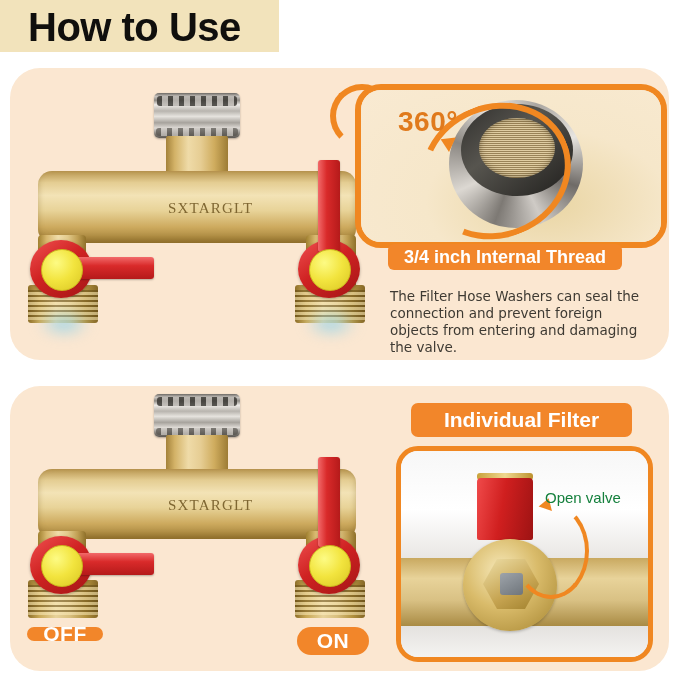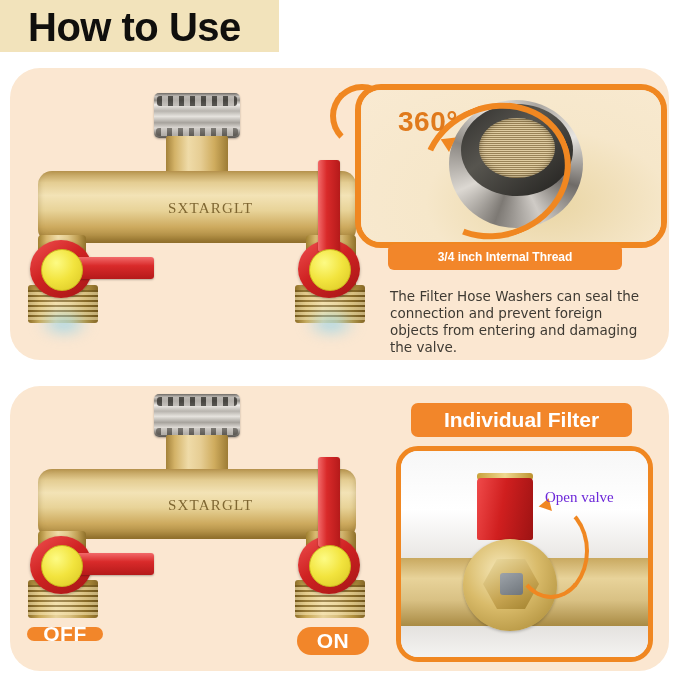--- a/index.html
+++ b/index.html
@@ -94,21 +94,21 @@
   .inlet-rim{position:absolute;border-radius:50%;
     background:linear-gradient(140deg,#2f2e2c 0%,#57554f 40%,#1f1e1c 100%);}
   .inlet-mesh{position:absolute;border-radius:50%;
     background:repeating-linear-gradient(0deg,#9a8357 0px,#9a8357 1px,#e0cda2 1px,#e0cda2 2px),
                repeating-linear-gradient(90deg,rgba(70,55,25,.55) 0px,rgba(70,55,25,.55) 1px,transparent 1px,transparent 2px);
     box-shadow:inset 0 0 6px rgba(40,30,10,.5);}
 
   
   .badge{position:absolute;background:#f2862a;color:#ffffff;font-weight:bold;
     border-radius:6px;display:flex;align-items:center;justify-content:center;}
-  #badge-thread{left:388px;top:244px;width:234px;height:26px;font-size:12px;}
+  #badge-thread{left:388px;top:244px;width:234px;height:26px;font-size:18px;}
   #badge-valves{left:411px;top:403px;width:221px;height:34px;font-size:21px;border-radius:7px;}
 
   .pill{position:absolute;background:#f2862a;color:#ffffff;font-weight:bold;
     border-radius:999px;display:flex;align-items:center;justify-content:center;
     font-size:21px;letter-spacing:.5px;}
   #pill-off{left:27px;top:627px;width:76px;height:14px;}
   #pill-on{left:297px;top:627px;width:72px;height:28px;}
 
   
   #desc{position:absolute;left:390px;top:288px;width:250px;
@@ -131,21 +131,21 @@
   .cv-nut{position:absolute;border-radius:50%;
     background:radial-gradient(circle at 40% 34%,#f6e8b8 0%,#d9bb6a 45%,#a5842f 100%);
     box-shadow:0 1px 3px rgba(0,0,0,.25);}
   .cv-hex{position:absolute;
     background:linear-gradient(150deg,#eedfa8,#c6a451 60%,#a0802c);
     clip-path:polygon(25% 0%,75% 0%,100% 50%,75% 100%,25% 100%,0% 50%);}
   .cv-screw{position:absolute;border-radius:3px;
     background:linear-gradient(150deg,#9ea4aa,#6f757b);}
   .cv-arrow{position:absolute;border:4px solid #f08721;border-radius:50%;
     border-top-color:transparent;border-left-color:transparent;}
-  .lbl-open{position:absolute;left:545px;top:489px;font-size:15px;color:#6d28d9;font-family:Liberation Serif, serif;}
+  .lbl-open{position:absolute;left:545px;top:489px;font-size:15px;color:#15803d;}
 </style>
 </head>
 <body>
 
 <div class="title-banner"></div>
 <div class="title-text">How to Use</div>
 
 <div class="panel" id="panel-top"></div>
 
 <div class="splitter">

